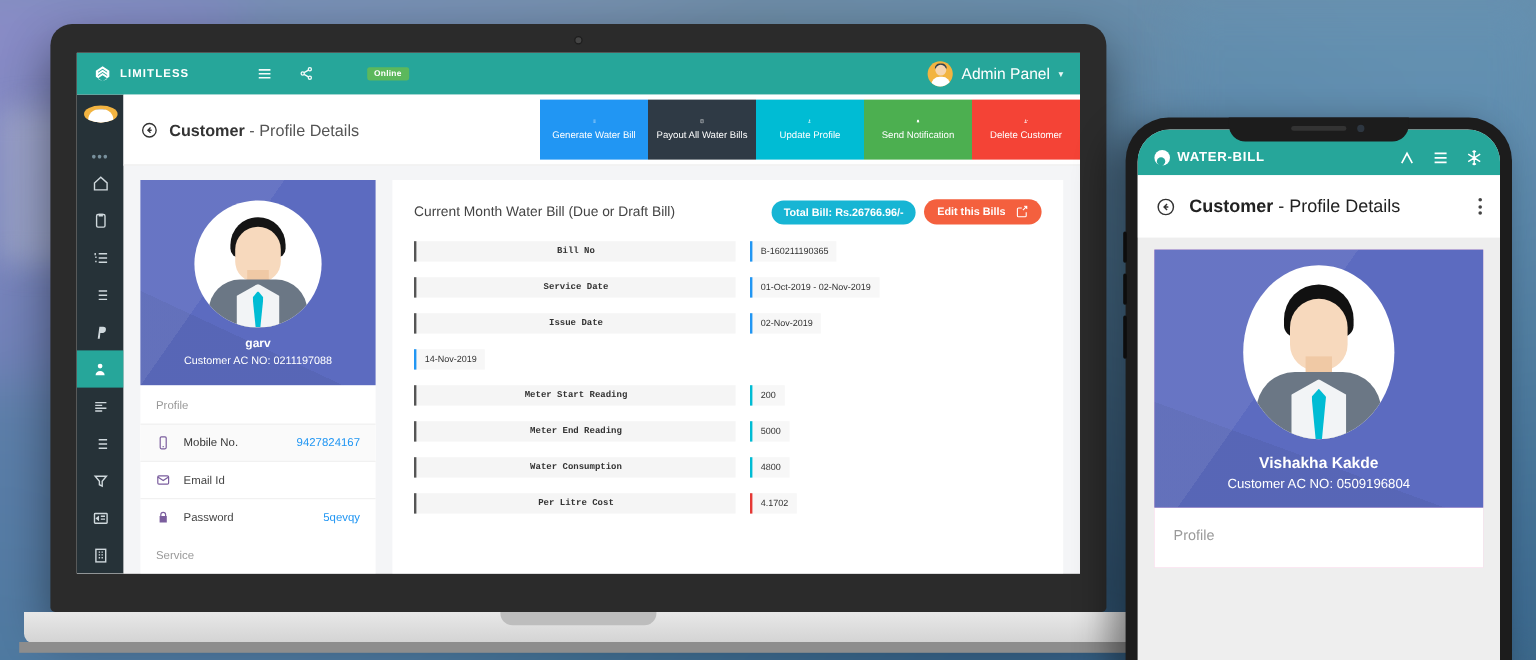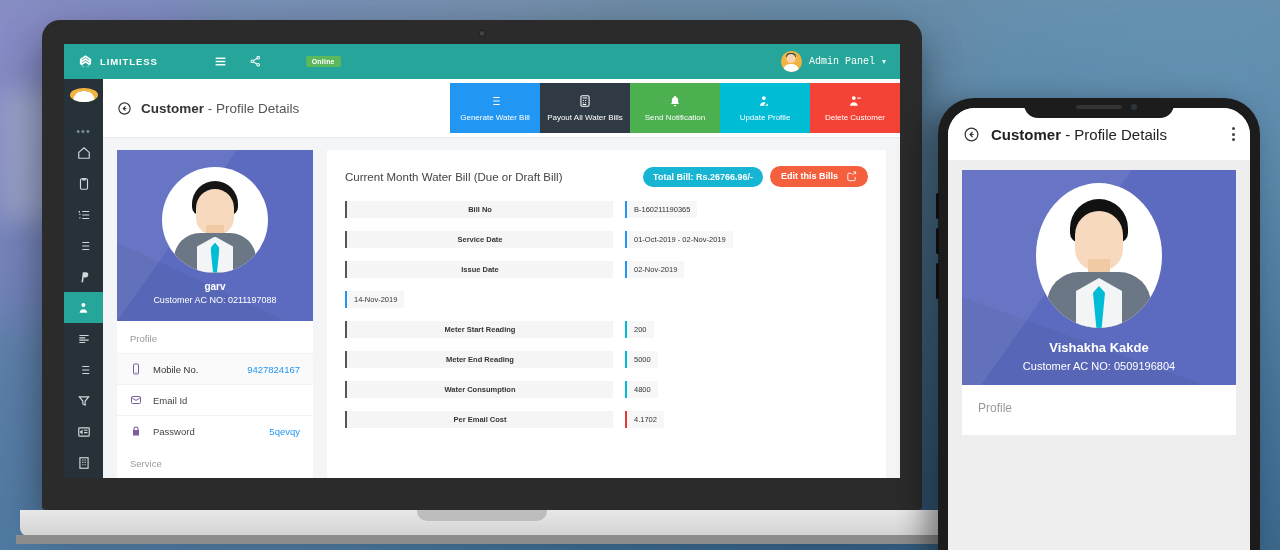--- a/index.html
+++ b/index.html
@@ -84,21 +84,21 @@
   .nav-avatar {
     width: 21px; height: 21px; border-radius: 50%; background: #f2b441;
     overflow: hidden; position: relative; flex: 0 0 21px;
   }
   .nav-avatar .hd { position: absolute; left: 50%; top: 3px; transform: translateX(-50%);
     width: 9px; height: 9px; border-radius: 50%; background: #f6d5b0; }
   .nav-avatar .hr { position: absolute; left: 50%; top: 2px; transform: translateX(-50%);
     width: 10px; height: 4px; border-radius: 5px 5px 0 0; background: #33404d; }
   .nav-avatar .bd { position: absolute; left: 50%; bottom: -1px; transform: translateX(-50%);
     width: 16px; height: 9px; border-radius: 7px 7px 0 0; background: #fff; }
-  .nav-user { font-size: 10px; font-family: Liberation Mono, monospace; }
+  .nav-user { font-size: 13px; }
   .caret { font-size: 8px; opacity: .9; }
 
   
   .app-body { flex: 1; display: flex; min-height: 0; background: #f5f5f5; }
 
   .sidebar {
     width: 39px; background: #263238; display: flex; flex-direction: column;
     align-items: center; flex: 0 0 39px; padding-top: 9px;
   }
   .side-avatar {
@@ -128,22 +128,22 @@
     padding-left: 14px; min-height: 58px; border-bottom: 1px solid #ececec;
   }
   .page-title-wrap { display: flex; align-items: center; gap: 9px; }
   .back-circle { width: 15px; height: 15px; }
   .page-title { font-size: 13.5px; color: #333; white-space: nowrap; }
   .page-title b { font-weight: bold; }
   .page-title span { color: #555; }
   .action-bar { display: flex; align-items: center; padding: 4px 0 4px 0; }
   .act {
     width: 90px; height: 50px; display: flex; flex-direction: column; align-items: center;
-    justify-content: center; gap: 5px; color: #fff; font-size: 8px; cursor: pointer;
-    text-align: center; padding: 1px 3px;
+    justify-content: flex-end; gap: 5px; color: #fff; font-size: 8px; cursor: pointer;
+    text-align: center; padding: 16px 3px;
   }
   .act svg { width: 14px; height: 14px; }
   .act-blue { background: #2196f3; }
   .act-dark { background: #2f3a45; }
   .act-green { background: #4caf50; }
   .act-cyan { background: #00bcd4; }
   .act-red { background: #f44336; }
 
   
   .main-row { flex: 1; display: flex; gap: 14px; padding: 12px 14px 0 14px; min-height: 0; }
@@ -201,21 +201,21 @@
     padding: 5px 11px; border-radius: 13px; display: flex; align-items: flex-start; gap: 8px;
     cursor: pointer; white-space: nowrap;
   }
   .edit-pill svg { width: 11px; height: 11px; }
 
   .bill-rows { display: flex; flex-direction: column; gap: 13px; }
   .bill-row { display: flex; align-items: stretch; gap: 12px; }
   .bill-label {
     width: 268px; flex: 0 0 268px; background: #f5f5f5; border-left: 2px solid #555;
     font-size: 7.5px; font-weight: bold; color: #333; text-align: center;
-    padding: 4px 6px; display: flex; align-items: center; justify-content: center;
+    padding: 4px 6px; display: flex; align-items: center; justify-content: center; font-family: Liberation Mono, monospace;
   }
   .bill-value {
     background: #f7f7f7; font-size: 7.5px; color: #333; padding: 4px 7px;
     display: flex; align-items: center; border-left: 2px solid #2196f3; align-self: flex-start;
   }
   .bv-blue { border-left-color: #2196f3; }
   .bv-cyan { border-left-color: #00bcd4; }
   .bv-red  { border-left-color: #e53935; }
 
   
@@ -426,32 +426,32 @@
                   </svg>
                 <span>Generate Water Bill</span>
               </div>
               <div class="act act-dark">
                 <svg viewBox="0 0 24 24" fill="none" stroke="#fff" stroke-width="1.8">
                     <rect x="5" y="3" width="14" height="18" rx="2"></rect>
                     <path d="M8 7h8M8 11h2M12 11h2M16 11h0M8 15h2M12 15h2M16 15h0M8 18h6"></path>
                   </svg>
                 <span>Payout All Water Bills</span>
               </div>
-              <div class="act act-green">
-                <svg viewBox="0 0 24 24" fill="#fff">
-                    <path d="M12 3a1.6 1.6 0 0 1 1.6 1.6v.5A5.6 5.6 0 0 1 17.4 11v4l1.6 2H5l1.6-2v-4a5.6 5.6 0 0 1 3.8-5.9v-.5A1.6 1.6 0 0 1 12 3zm0 18a2.2 2.2 0 0 0 2.2-2.2H9.8A2.2 2.2 0 0 0 12 21z"></path>
-                  </svg>
-                <span>Send Notification</span>
-              </div>
               <div class="act act-cyan">
                 <svg viewBox="0 0 24 24" fill="#fff">
                     <circle cx="10" cy="7" r="3.3"></circle>
                     <path d="M3.5 20c0-3.6 2.9-6 6.5-6 1.2 0 2.3.3 3.2.8L11 17l-.6 3 3-.6 3.2-3.2c.3.9.4 2.3.4 3.8z"></path>
                   </svg>
                 <span>Update Profile</span>
+              </div>
+              <div class="act act-green">
+                <svg viewBox="0 0 24 24" fill="#fff">
+                    <path d="M12 3a1.6 1.6 0 0 1 1.6 1.6v.5A5.6 5.6 0 0 1 17.4 11v4l1.6 2H5l1.6-2v-4a5.6 5.6 0 0 1 3.8-5.9v-.5A1.6 1.6 0 0 1 12 3zm0 18a2.2 2.2 0 0 0 2.2-2.2H9.8A2.2 2.2 0 0 0 12 21z"></path>
+                  </svg>
+                <span>Send Notification</span>
               </div>
               <div class="act act-red">
                 <svg viewBox="0 0 24 24" fill="#fff">
                     <circle cx="10" cy="7" r="3.3"></circle>
                     <path d="M3.5 20c0-3.6 2.9-6 6.5-6s6.5 2.4 6.5 6z"></path>
                     <path d="M16 6h6v2h-6z"></path>
                   </svg>
                 <span>Delete Customer</span>
               </div>
             </div>
@@ -537,21 +537,21 @@
                 </div>
                 <div class="bill-row">
                   <div class="bill-label">Meter End Reading</div>
                   <div class="bill-value bv-cyan">5000</div>
                 </div>
                 <div class="bill-row">
                   <div class="bill-label">Water Consumption</div>
                   <div class="bill-value bv-cyan">4800</div>
                 </div>
                 <div class="bill-row">
-                  <div class="bill-label">Per Email Cost</div>
+                  <div class="bill-label">Per Litre Cost</div>
                   <div class="bill-value bv-red">4.1702</div>
                 </div>
               </div>
             </div>
 
           </div>
         </div>
       </div>
     </div>
 
@@ -561,20 +561,37 @@
     <div id="laptop-foot"></div>
   </div>
 
   <div id="phone">
     <div id="phone-body"></div>
     <div class="phone-btn" style="top:95px;height:26px;"></div>
     <div class="phone-btn" style="top:130px;height:26px;"></div>
     <div class="phone-btn" style="top:165px;height:36px;"></div>
 
     <div id="phone-screen">
+      <div class="ph-nav">
+        <div class="ph-brand">
+          <span class="ph-logo"></span>
+          <span class="ph-brand-name">WATER-BILL</span>
+        </div>
+        <div class="ph-nav-right">
+          <svg viewBox="0 0 24 24" fill="none" stroke="#fff" stroke-width="2.2">
+              <path d="M5 19 12 6l7 13"></path>
+            </svg>
+          <svg viewBox="0 0 24 24" fill="none" stroke="#fff" stroke-width="2.4">
+              <path d="M4 6h16M4 12h16M4 18h16"></path>
+            </svg>
+          <svg viewBox="0 0 24 24" fill="none" stroke="#fff" stroke-width="1.9">
+              <path d="M12 2v20M4 7l16 10M20 7 4 17M12 5l-2.2-2M12 5l2.2-2M12 19l-2.2 2M12 19l2.2 2"></path>
+            </svg>
+        </div>
+      </div>
 
       <div class="ph-head">
         <svg class="ph-back" viewBox="0 0 24 24" fill="none" stroke="#333" stroke-width="1.7">
           <circle cx="12" cy="12" r="9"></circle>
             <path d="M13.5 8.5 10 12l3.5 3.5M10 12h5"></path>
         </svg>
         <div class="ph-title">
           <b>Customer</b>
           <span>- Profile Details</span>
         </div>

